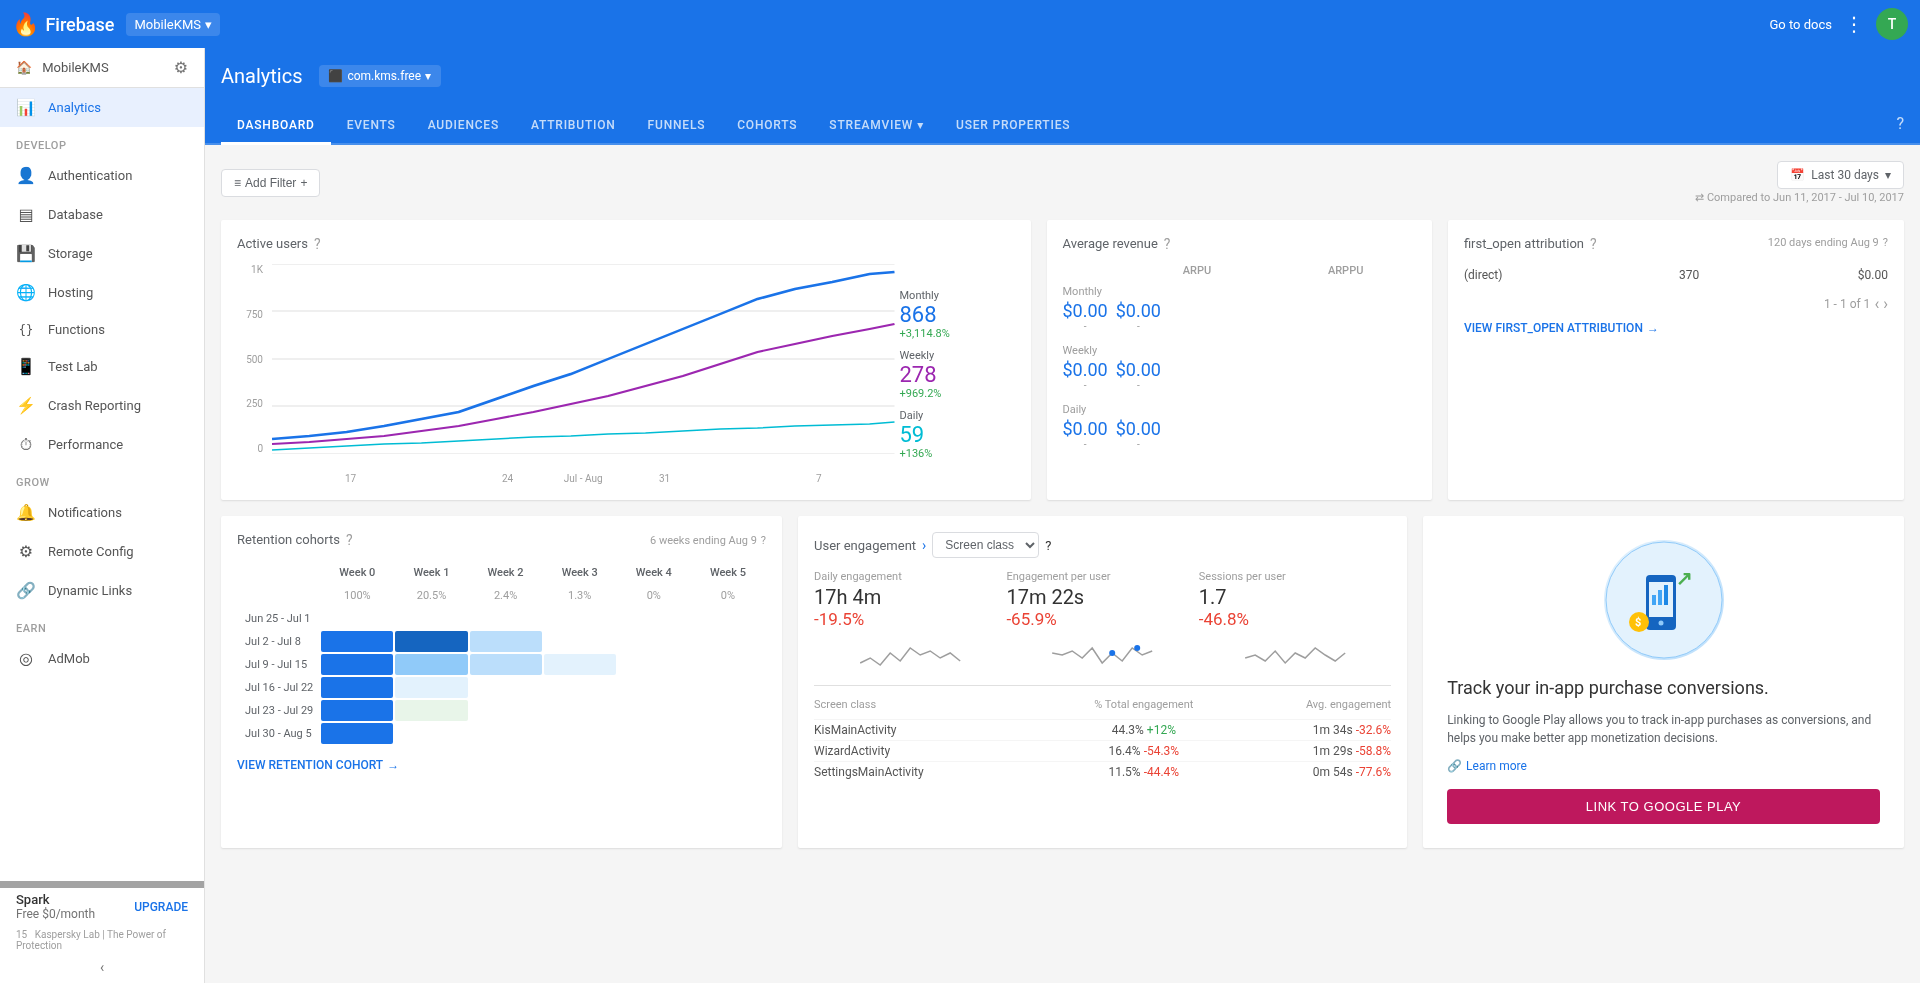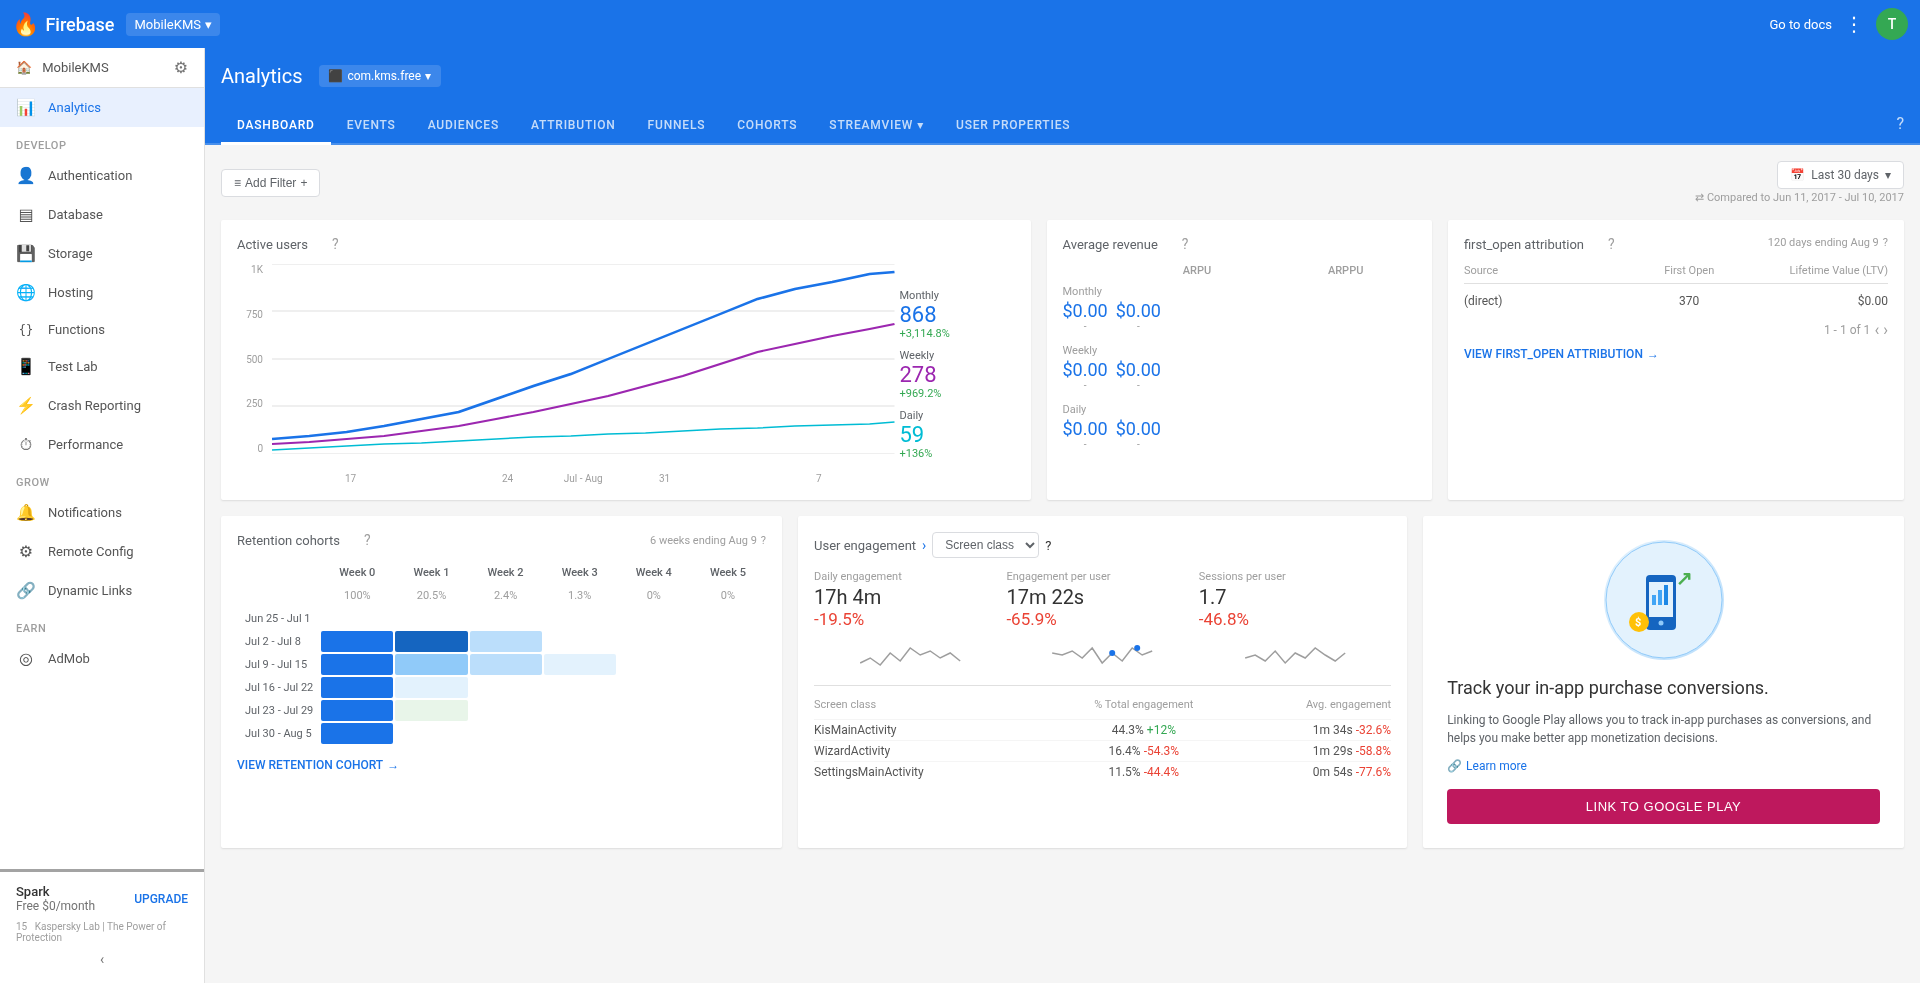--- a/index.html
+++ b/index.html
@@ -22,21 +22,21 @@
     
     .sidebar { width: 205px; background: white; flex-shrink: 0; display: flex; flex-direction: column; border-right: 1px solid #e0e0e0; overflow-y: auto; }
     .sidebar-overview { display: flex; align-items: center; justify-content: space-between; padding: 10px 16px; border-bottom: 1px solid #e0e0e0; }
     .sidebar-overview-left { display: flex; align-items: center; gap: 10px; font-size: 13px; color: #555; cursor: pointer; }
     .sidebar-gear { color: #757575; cursor: pointer; font-size: 16px; }
     .sidebar-section-label { font-size: 11px; color: #9e9e9e; font-weight: 500; padding: 12px 16px 4px; letter-spacing: 0.5px; }
     .sidebar-item { display: flex; align-items: center; gap: 12px; padding: 10px 16px; cursor: pointer; color: #555; font-size: 13px; border-radius: 0; transition: background 0.1s; }
     .sidebar-item.active { color: #1a73e8; background: #e8f0fe; }
     .sidebar-item .icon { width: 20px; text-align: center; font-size: 16px; }
     .sidebar-item.active .icon { color: #1a73e8; }
-    .sidebar-bottom { margin-top: auto; padding: 12px 16px; border-top: 3px solid #a3a3a3; }
+    .sidebar-bottom { margin-top: auto; padding: 4px 16px; border-top: 7px solid #a3a3a3; }
     .sidebar-plan { font-size: 12px; color: #737373; }
     .sidebar-plan-name { font-size: 13px; font-weight: 500; }
     .sidebar-upgrade { color: #1a73e8; font-size: 12px; font-weight: 500; cursor: pointer; }
     .sidebar-bottom-row { display: flex; justify-content: space-between; align-items: center; margin-bottom: 4px; }
     .sidebar-kaspersky { font-size: 10px; color: #9e9e9e; padding: 4px 0; }
     .sidebar-collapse { text-align: center; padding: 4px; cursor: pointer; color: #757575; font-size: 14px; }
 
     
     .content { flex: 1; display: flex; flex-direction: column; overflow: hidden; }
 
@@ -61,21 +61,21 @@
     .add-filter-btn { display: flex; align-items: center; gap: 4px; background: white; border: 1px solid #dadce0; border-radius: 4px; padding: 6px 12px; font-size: 12px; color: #5f6368; cursor: pointer; }
     .filter-right { display: flex; flex-direction: column; align-items: flex-end; gap: 2px; }
     .date-range-btn { display: flex; align-items: center; gap: 6px; background: white; border: 1px solid #dadce0; border-radius: 4px; padding: 6px 12px; font-size: 12px; color: #5f6368; cursor: pointer; }
     .comparison-text { font-size: 11px; color: #9e9e9e; }
 
     
     .cards-row { display: flex; gap: 16px; margin-bottom: 16px; }
 
     
     .card { background: white; border-radius: 2px; box-shadow: 0 1px 2px rgba(0,0,0,0.1); padding: 16px; flex: 1; }
-    .card-title { font-size: 13px; color: #5f6368; margin-bottom: 12px; display: flex; align-items: center; gap: 24px; }
+    .card-title { font-size: 13px; color: #5f6368; margin-bottom: 12px; display: flex; align-items: flex-start; gap: 6px; }
     .card-title .help-icon { color: #9e9e9e; font-size: 14px; cursor: pointer; }
 
     
     .active-users-card { flex: 2.2; }
     .chart-area { position: relative; height: 220px; }
     .chart-y-labels { position: absolute; left: 0; top: 0; bottom: 30px; display: flex; flex-direction: column; justify-content: space-between; font-size: 10px; color: #9e9e9e; width: 30px; align-items: flex-end; padding-right: 4px; }
     .chart-svg-area { position: absolute; left: 35px; right: 120px; top: 0; bottom: 30px; }
     .chart-x-label { position: absolute; bottom: 0; left: 35px; right: 120px; display: flex; justify-content: space-around; font-size: 10px; color: #9e9e9e; }
     .chart-legend { position: absolute; right: 0; top: 0; bottom: 0; width: 115px; display: flex; flex-direction: column; justify-content: space-around; padding: 20px 0; }
     .legend-item { }
@@ -427,25 +427,20 @@
             <div class="card-title" style="margin-bottom:0">
               <span>first_open attribution</span>
               <span class="help-icon">?</span>
             </div>
             <div class="attribution-days">
               <span>120 days ending Aug 9</span>
               <span class="help-icon">?</span>
             </div>
           </div>
           <div style="margin-top:12px;">
-            <div class="attribution-table-header">
-              <span class="attr-col-source">Source</span>
-              <span class="attr-col-first">First Open</span>
-              <span class="attr-col-ltv">Lifetime Value (LTV)</span>
-            </div>
             <div class="attribution-row">
               <span class="attr-col-source">(direct)</span>
               <span class="attr-col-first" style="text-align:center">370</span>
               <span class="attr-col-ltv">$0.00</span>
             </div>
           </div>
           <div class="attribution-pagination">
             <span>1 - 1 of 1</span>
             <span class="pagination-btn">‹</span>
             <span class="pagination-btn">›</span>

